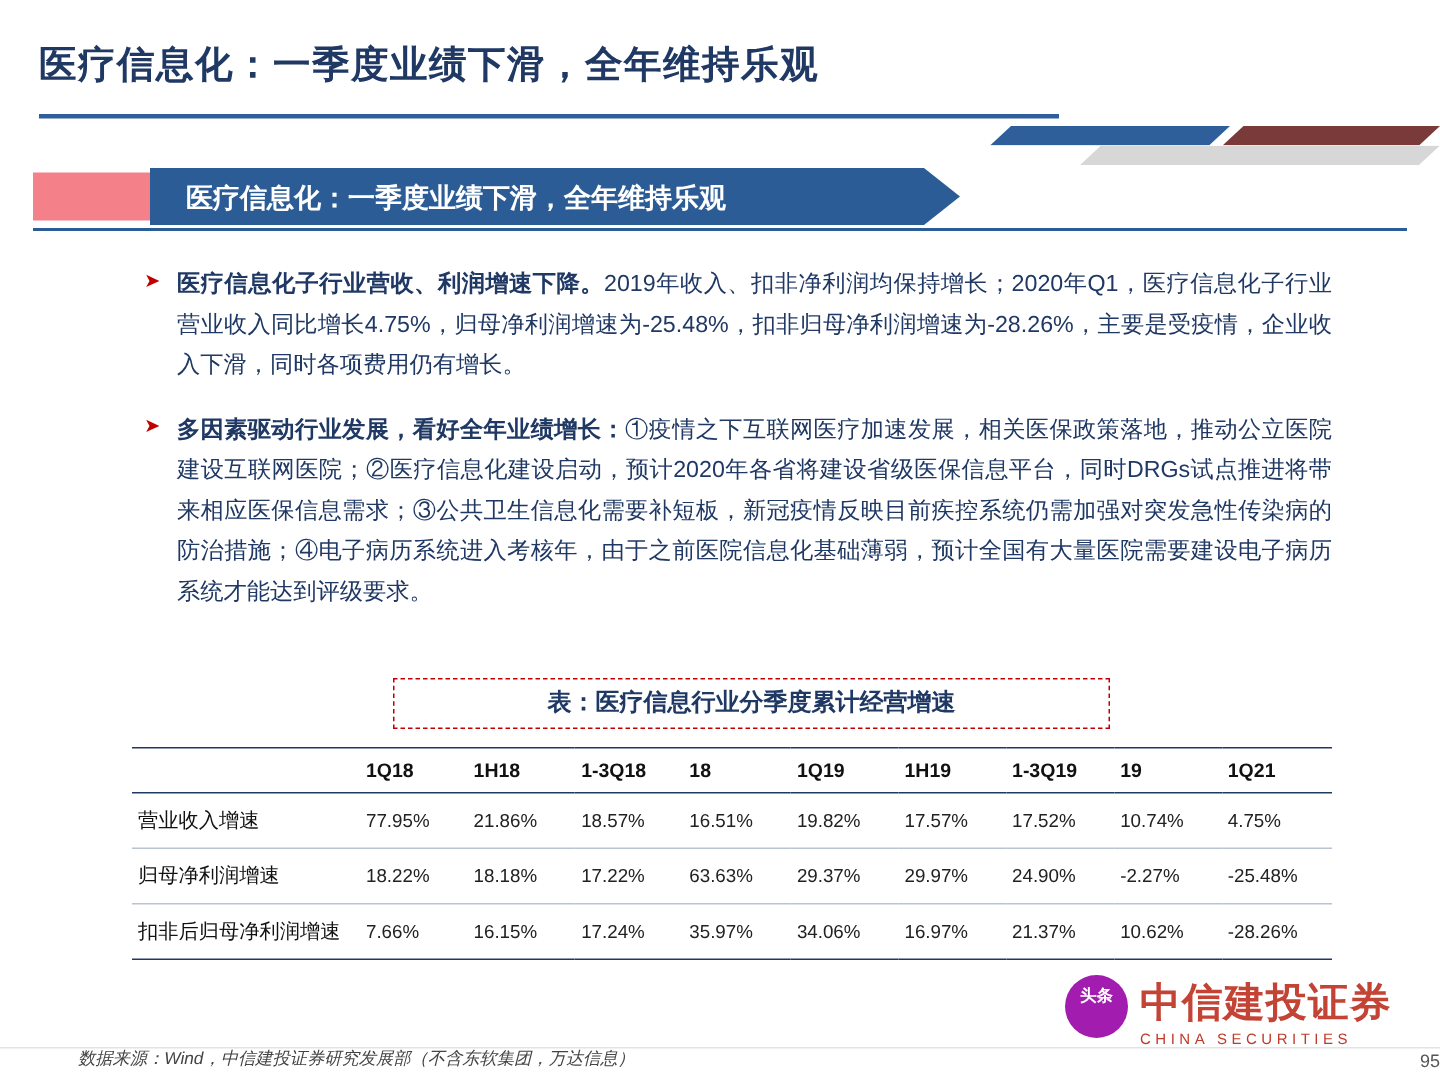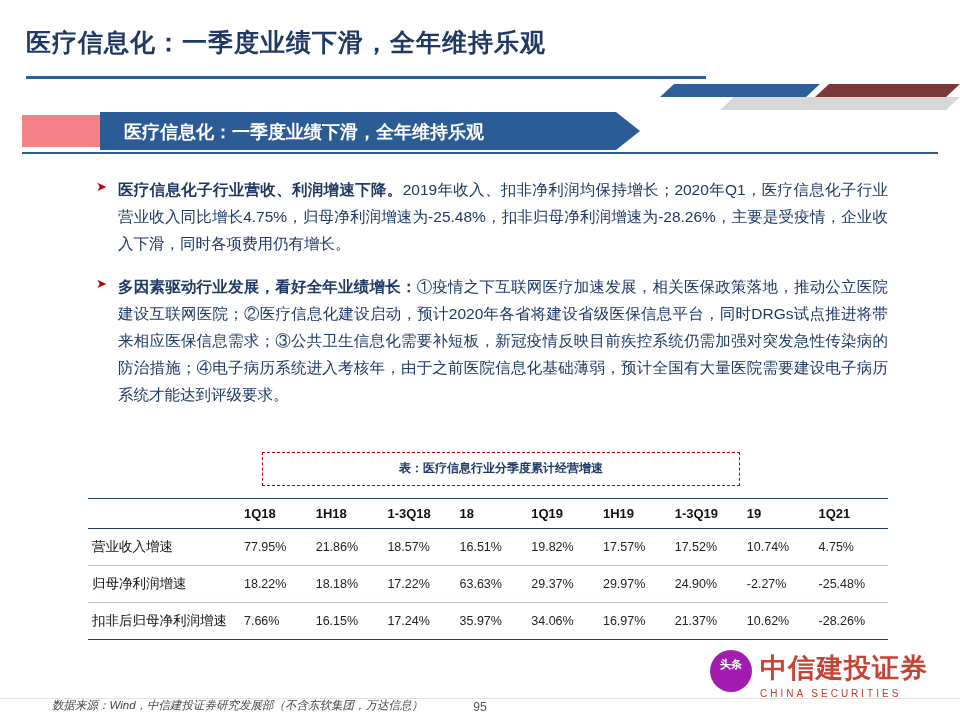--- a/index.html
+++ b/index.html
@@ -161,21 +161,21 @@
     top: 452px;
     width: 478px;
     height: 34px;
     border: 1.6px dashed #c00000;
     box-sizing: border-box;
   }
   .table-title-box span {
     display: block;
     text-align: center;
     line-height: 31px;
-    font-size: 12px;
+    font-size: 16px;
     font-weight: bold;
     color: #1f3864;
   }
 
   
   .data-table {
     position: absolute;
     left: 88px;
     top: 498px;
     width: 800px;
@@ -224,21 +224,21 @@
     font-style: italic;
     color: #444444;
     white-space: nowrap;
     margin-top: 20px;
   }
   .page-no {
     position: absolute;
     left: 0;
     top: 700px;
     width: 960px;
-    text-align: center;
+    text-align: right;
     font-size: 12px;
     color: #555555;
   }
   .footer-rule {
     position: absolute;
     left: 0;
     top: 698px;
     width: 960px;
     height: 1px;
     background: #e3e3e3;

